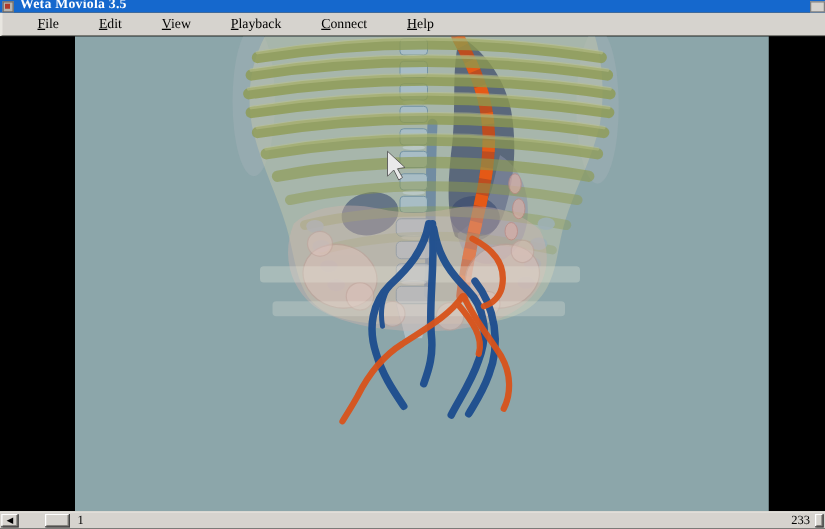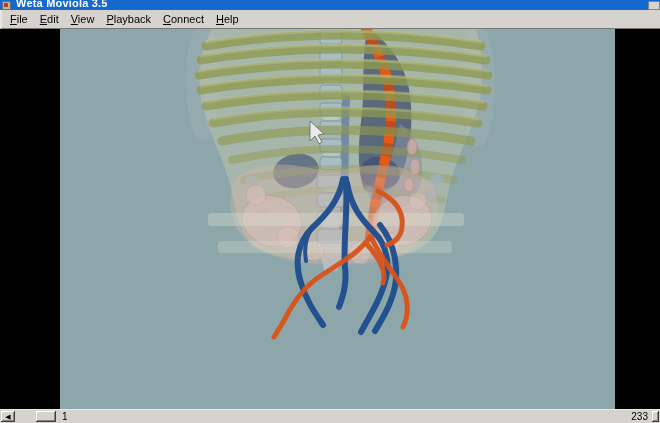--- a/index.html
+++ b/index.html
@@ -1,32 +1,32 @@
 <!DOCTYPE html>
 <html style="--titlebar-blue: #1568cd; --chrome-gray: #d6d3ce; --letterbox-black: #000000; --viewport-teal: #8ca6aa; --rib-olive: #8d9a4e; --artery-orange: #d8531b; --vein-blue: #1d4d8e; --bone-pink: #d2b4ac; --organ-navy: #3d4a68;"><head>
 <meta charset="utf-8">
 <style>
   html,body{margin:0;padding:0;width:660px;height:423px;overflow:hidden;
     font-family:"Liberation Sans", sans-serif;background:#000;}
-  .window{width:660px;height:317px;display:flex;flex-direction:column;}
+  .window{width:660px;height:317px;display:flex;flex-direction:column;font-family:Liberation Serif, serif;}
 
   
   .titlebar{height:10px;background:var(--titlebar-blue,#1568cd);position:relative;overflow:hidden;flex:0 0 auto;}
   .titlebar .app-icon{position:absolute;left:2px;top:1px;width:9px;height:9px;background:#b8b4ae;
     border:1px solid #6e6a64;box-sizing:border-box;}
   .titlebar .app-icon::after{content:"";position:absolute;left:1px;top:1px;width:4px;height:4px;background:#b23a2a;}
   .titlebar .title-text{position:absolute;left:16px;top:-3px;color:#fff;font-size:11px;font-weight:bold;
     line-height:13px;letter-spacing:.2px;white-space:nowrap;}
   .titlebar .win-nub{position:absolute;right:0;top:1px;width:12px;height:9px;background:#d6d3ce;
     border:1px solid #808080;box-sizing:border-box;}
 
   
   .menubar{height:19px;background:var(--chrome-gray,#d6d3ce);border-bottom:1px solid #7a7a74;
     box-sizing:border-box;display:flex;align-items:center;flex:0 0 auto;padding-left:2px;border-left:2px solid #e8e6e0;}
-  .menu-item{font-size:11px;color:#000;padding:2px 6px;line-height:14px;cursor:default;white-space:nowrap;}
+  .menu-item{font-size:11px;color:#000;padding:2px 6px;line-height:14px;cursor:default;white-space:nowrap;margin-left:20px;}
   .menu-item u{text-decoration:underline;}
 
   
   .main{position:relative;height:380px;background:var(--letterbox-black,#000);flex:0 0 auto;overflow:hidden;}
   .video{position:absolute;left:60px;top:0;width:555px;height:380px;background:var(--viewport-teal,#8ca6aa);overflow:hidden;}
   .video svg{display:block;}
 
   
   .scrubber{height:14px;background:var(--chrome-gray,#d6d3ce);position:relative;flex:0 0 auto;
     border-top:1px solid #eceae4;box-sizing:border-box;font-size:10px;color:#000;}

